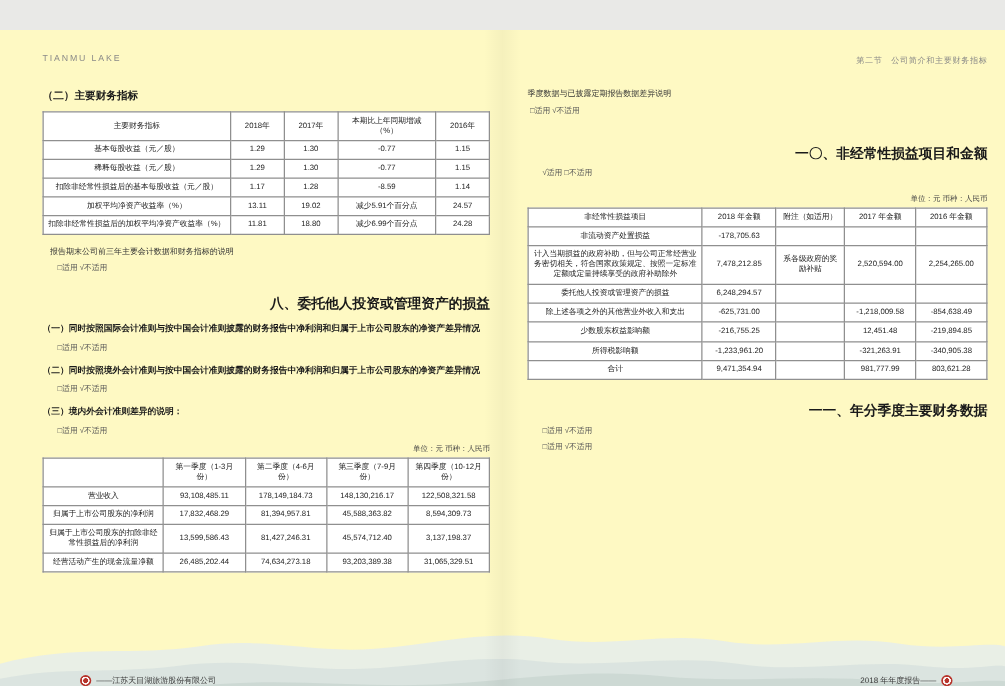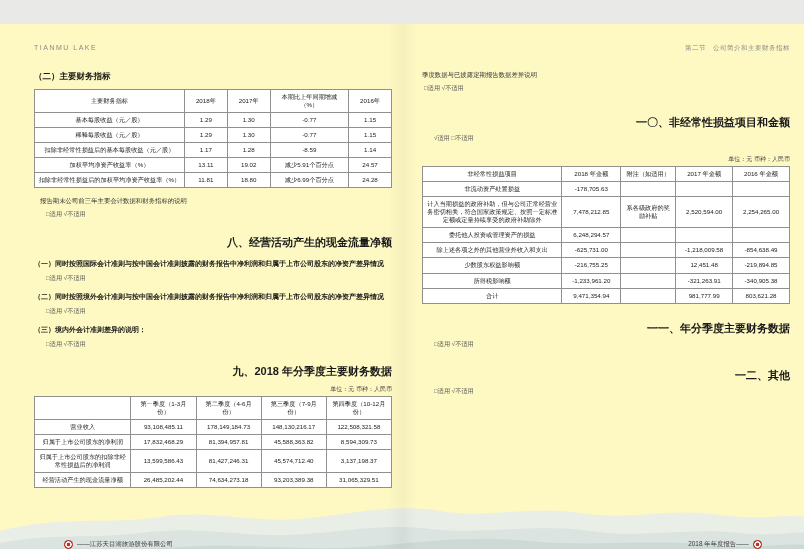--- a/index.html
+++ b/index.html
@@ -145,32 +145,31 @@
             <td>18.80</td>
             <td>减少6.99个百分点</td>
             <td>24.28</td>
           </tr>
         </tbody>
       </table>
 
     <div class="note-plain">报告期末公司前三年主要会计数据和财务指标的说明</div>
     <div class="applicable">□适用 √不适用</div>
 
-    <div class="h-big" style="margin-top:16px;">八、经营活动产生的现金流量净额</div>
+    <div class="h-big" style="margin-top:16px;">八、委托他人投资或管理资产的损益</div>
 
     <p class="para-bold">（一）同时按照国际会计准则与按中国会计准则披露的财务报告中净利润和归属于上市公司股东的净资产差异情况</p>
     <div class="applicable">□适用 √不适用</div>
 
     <p class="para-bold">（二）同时按照境外会计准则与按中国会计准则披露的财务报告中净利润和归属于上市公司股东的净资产差异情况</p>
     <div class="applicable">□适用 √不适用</div>
 
     <p class="para-bold">（三）境内外会计准则差异的说明：</p>
     <div class="applicable">□适用 √不适用</div>
 
-    <div class="h-big" style="margin-top:15px;">九、2018 年分季度主要财务数据</div>
     <div class="unit-note">单位：元 币种：人民币</div>
 
     <table class="tbl-quarter">
       <colgroup>
           <col class="c0">
           <col class="c1">
           <col class="c2">
           <col class="c3">
           <col class="c4">
         </colgroup>
@@ -294,21 +293,20 @@
             <td></td>
             <td>981,777.99</td>
             <td>803,621.28</td>
           </tr>
         </tbody>
       </table>
 
     <div class="h-big" style="margin-top:17px;">一一、年分季度主要财务数据</div>
     <div class="applicable">□适用 √不适用</div>
 
-    <div class="h-big" style="margin-top:19px;">一二、其他</div>
     <div class="applicable">□适用 √不适用</div>
   </div>
 
   <div class="footer-row">
     <div class="footer-item">
       <span class="seal"></span>
       <span>——江苏天目湖旅游股份有限公司</span>
     </div>
     <div class="footer-item">
       <span>2018 年年度报告——</span>

